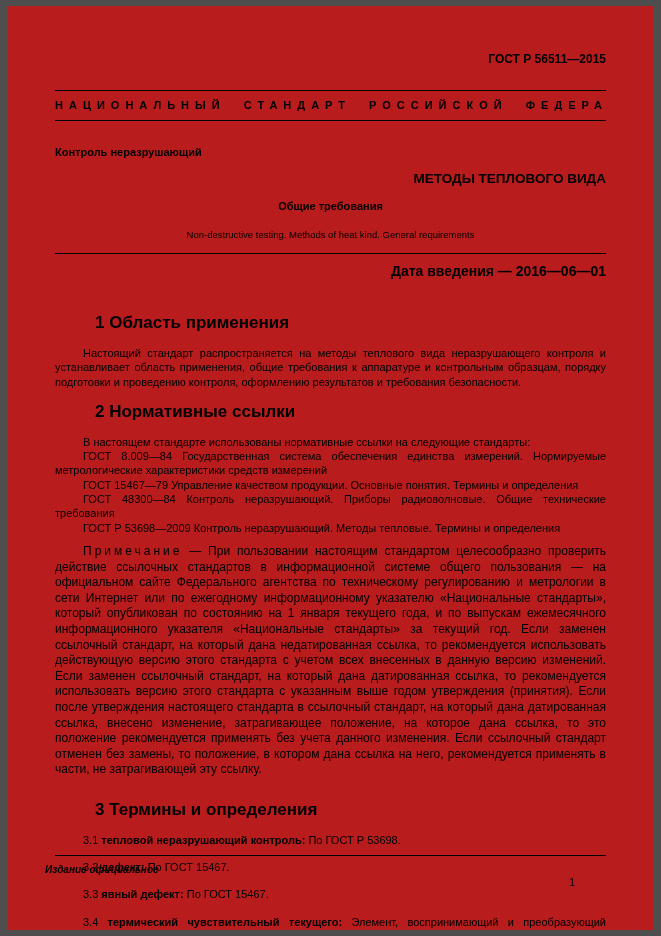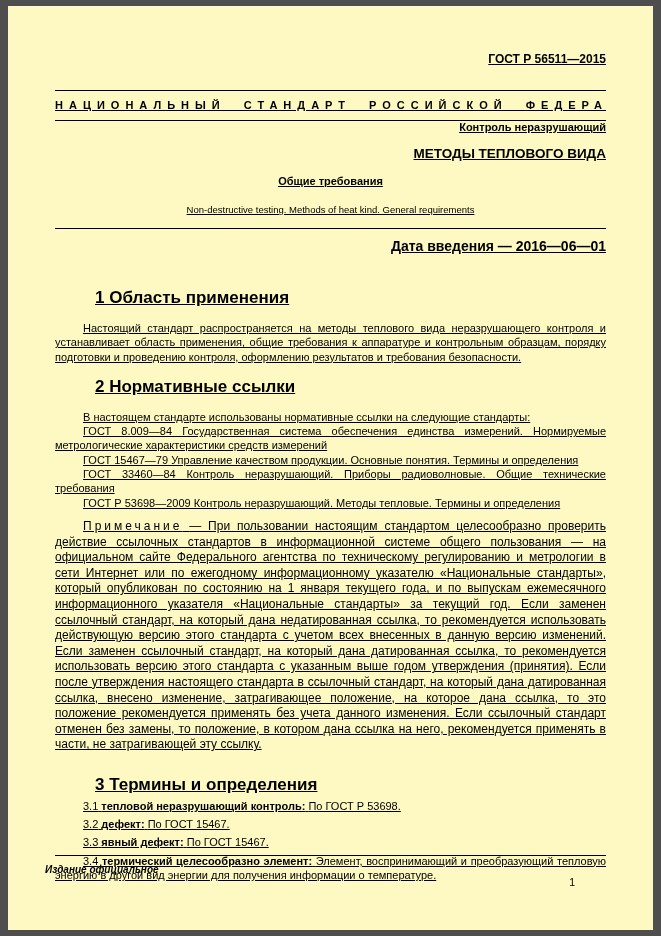--- a/index.html
+++ b/index.html
@@ -6,42 +6,41 @@
   html, body { margin: 0; padding: 0; }
   body {
     width: 661px; height: 936px;
     background: #4e4e4e;
     font-family: "Liberation Sans", sans-serif;
     color: #000;
   }
   .frame { width: 661px; height: 936px; padding: 6px 8px; box-sizing: border-box; }
   .page {
     width: 100%; height: 100%;
-    background: #fef9c3;
+    background: #b91c1c;
     box-sizing: border-box;
     position: relative;
     padding: 46px 47px 0 47px;
     overflow: hidden;
-    text-decoration: underline;
   }
   .doc-code { text-align: right; font-weight: bold; font-size: 12px; }
   .banner {
     margin-top: 24px;
     border-top: 1.5px solid #000;
     border-bottom: 1.5px solid #000;
     padding: 8px 0 9px 0;
     text-align: center;
     font-weight: bold;
     font-size: 11px;
     letter-spacing: 6px;
     word-spacing: 9px;
     white-space: nowrap;
     overflow: hidden;
   }
-  .subtitle   { margin-top: 0; text-align: right; font-weight: bold; font-size: 11px; }
+  .subtitle   { margin-top: 25px; text-align: left; font-weight: bold; font-size: 11px; }
   .main-title { margin-top: 13px; text-align: right; font-weight: bold; font-size: 13.5px; }
   .subtitle2  { margin-top: 14px; text-align: center; font-weight: bold; font-size: 11px; }
   .title-en   { margin-top: 17px; text-align: center; font-size: 9.5px; }
   .rule { margin-top: 13px; border-top: 1.5px solid #000; height: 0; }
   .date { margin-top: 9px; text-align: right; font-weight: bold; font-size: 14px; }
   p { margin: 0; }
   .heading { font-size: 17px; font-weight: bold; text-indent: 40px; }
   .h1 { margin-top: 34px; }
   .h2 { margin-top: 13px; }
   .h3 { margin-top: 22px; }
@@ -49,21 +48,21 @@
     font-size: 11px; line-height: 1.3;
     text-align: justify; text-indent: 28px;
   }
   .after-heading { margin-top: 13px; }
   .note {
     margin-top: 9px;
     font-size: 12px; line-height: 1.3;
     text-align: justify; text-indent: 28px;
   }
   .spaced { letter-spacing: 3px; }
-  .term { margin-top: 4px; }
+  .term { margin-top: 13px; }
   .footer-rule { position: absolute; left: 47px; right: 47px; bottom: 74px; border-top: 1px solid #000; }
   .official { position: absolute; left: 37px; bottom: 55px; font-weight: bold; font-style: italic; font-size: 10px; }
   .page-num { position: absolute; right: 78px; bottom: 42px; font-size: 10.5px; }
 </style>
 </head>
 <body>
 
 <div class="frame">
   <div class="page">
 
@@ -80,34 +79,34 @@
 
     <div class="date">Дата введения — 2016—06—01</div>
 
     <p class="heading h1">1 Область применения</p>
     <p class="body-text after-heading">Настоящий стандарт распространяется на методы теплового вида неразрушающего контроля и устанавливает область применения, общие требования к аппаратуре и контрольным образцам, порядку подготовки и проведению контроля, оформлению результатов и требования безопасности.</p>
 
     <p class="heading h2">2 Нормативные ссылки</p>
     <p class="body-text after-heading">В настоящем стандарте использованы нормативные ссылки на следующие стандарты:</p>
     <p class="body-text">ГОСТ 8.009—84 Государственная система обеспечения единства измерений. Нормируемые метрологические характеристики средств измерений</p>
     <p class="body-text">ГОСТ 15467—79 Управление качеством продукции. Основные понятия. Термины и определения</p>
-    <p class="body-text">ГОСТ 33460—84 Контроль неразрушающий. Приборы радиоволновые. Общие технические требования</p>
+    <p class="body-text">ГОСТ 48300—84 Контроль неразрушающий. Приборы радиоволновые. Общие технические требования</p>
     <p class="body-text">ГОСТ Р 53698—2009 Контроль неразрушающий. Методы тепловые. Термины и определения</p>
 
     <p class="note"><span class="spaced">Примечание</span> <span>— При пользовании настоящим стандартом целесообразно проверить действие ссылочных стандартов в информационной системе общего пользования — на официальном сайте Федерального агентства по техническому регулированию и метрологии в сети Интернет или по ежегодному информационному указателю «Национальные стандарты», который опубликован по состоянию на 1 января текущего года, и по выпускам ежемесячного информационного указателя «Национальные стандарты» за текущий год. Если заменен ссылочный стандарт, на который дана недатированная ссылка, то рекомендуется использовать действующую версию этого стандарта с учетом всех внесенных в данную версию изменений. Если заменен ссылочный стандарт, на который дана датированная ссылка, то рекомендуется использовать версию этого стандарта с указанным выше годом утверждения (принятия). Если после утверждения настоящего стандарта в ссылочный стандарт, на который дана датированная ссылка, внесено изменение, затрагивающее положение, на которое дана ссылка, то это положение рекомендуется применять без учета данного изменения. Если ссылочный стандарт отменен без замены, то положение, в котором дана ссылка на него, рекомендуется применять в части, не затрагивающей эту ссылку.</span></p>
 
     <p class="heading h3">3 Термины и определения</p>
 
     <p class="body-text term after-heading"><span>3.1</span> <b>тепловой неразрушающий контроль:</b> <span>По ГОСТ Р 53698.</span></p>
 
     <p class="body-text term"><span>3.2</span> <b>дефект:</b> <span>По ГОСТ 15467.</span></p>
 
     <p class="body-text term"><span>3.3</span> <b>явный дефект:</b> <span>По ГОСТ 15467.</span></p>
 
-    <p class="body-text term"><span>3.4</span> <b>термический целесообразно элемент:</b> <span>Элемент, воспринимающий и преобразующий тепловую энергию в другой вид энергии для получения информации о температуре.</span></p>
+    <p class="body-text term"><span>3.4</span> <b>термический чувствительный текущего:</b> <span>Элемент, воспринимающий и преобразующий тепловую энергию в другой вид энергии для получения информации о температуре.</span></p>
 
 
     <div class="footer-rule"></div>
     <div class="official">Издание официальное</div>
     <div class="page-num">1</div>
 
   </div>
 </div>
 
 </body></html>

